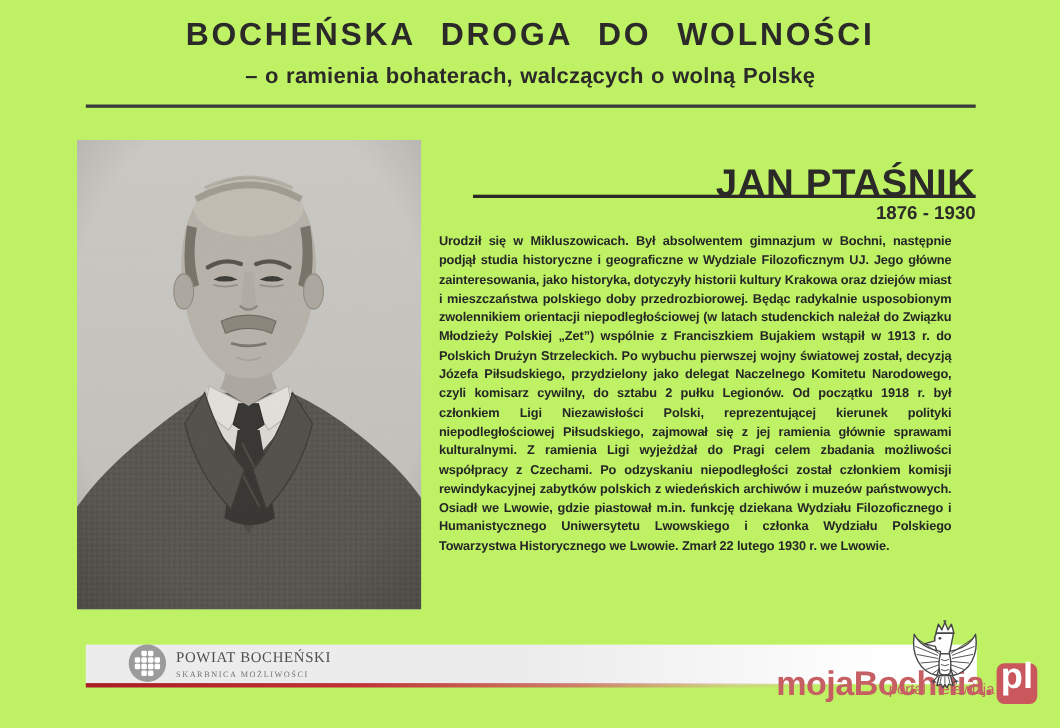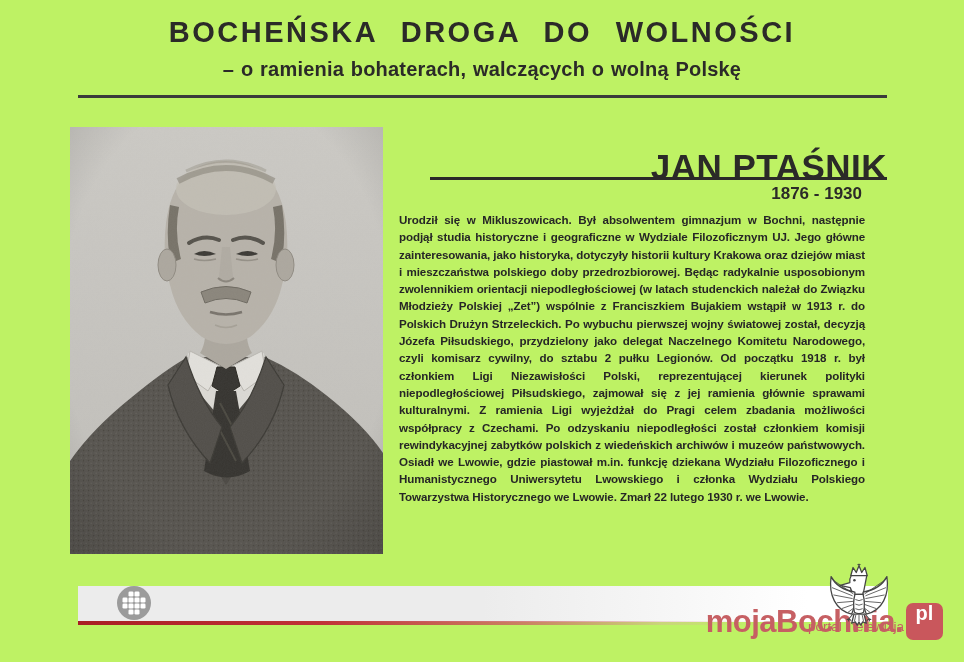--- a/index.html
+++ b/index.html
@@ -14,41 +14,41 @@
   .hdr-rule{position:absolute;top:95px;left:78px;width:809px;height:3px;background:#3b3b3b;}
 
   
   .photo{position:absolute;top:127px;left:70px;width:313px;height:427px;}
   .photo svg{display:block;width:100%;height:100%;}
 
   
   .person-name{position:absolute;top:132px;left:421px;width:466px;text-align:right;
                font-size:35px;font-weight:bold;letter-spacing:.5px;color:#2b2a28;margin-top:15px;}
   .name-rule{position:absolute;top:177px;left:430px;width:457px;height:3px;background:#2b2a28;}
-  .person-years{position:absolute;top:184px;left:396px;width:466px;text-align:right;
+  .person-years{position:absolute;top:184px;left:421px;width:466px;text-align:right;
                 font-size:17px;font-weight:bold;color:#2b2a28;}
   .bio{position:absolute;top:211px;left:399px;width:466px;
        font-size:11.6px;line-height:17.3px;font-weight:bold;text-align:justify;
        letter-spacing:-.1px;color:#262626;}
 
   
   .f-strip{position:absolute;top:586px;left:78px;width:810px;height:36px;
            background:linear-gradient(to right,#ececec 0%,#ececec 50%,#f6f6f6 72%,#ffffff 90%);}
   .f-red{position:absolute;top:621px;left:78px;width:810px;height:4px;
          background:linear-gradient(to right,#a81e24 0%,#c03238 30%,rgba(206,92,97,.75) 55%,
                      rgba(224,160,163,.35) 72%,rgba(235,200,202,0) 85%);}
   .powiat{position:absolute;top:585px;left:116px;display:flex;align-items:center;gap:8px;}
   .powiat svg{display:block;}
   .powiat-name{font-family:"Liberation Serif",serif;font-size:13.5px;letter-spacing:.6px;color:#4e4e4e;}
   .powiat-tag{font-family:"Liberation Serif",serif;font-size:7.5px;letter-spacing:1.4px;color:#757575;margin-top:2px;}
 
   .wm-row{position:absolute;top:603px;right:21px;display:flex;align-items:center;gap:3px;z-index:2;}
   .wm-name{font-size:31px;font-weight:bold;letter-spacing:-.5px;color:#c65f63;}
   .wm-plbox{width:37px;height:37px;background:#c9575c;border-radius:7px;color:#fff;
-            font-size:20px;font-weight:bold;display:flex;align-items:center;justify-content:center;
+            font-size:33px;font-weight:bold;display:flex;align-items:center;justify-content:center;
             padding-bottom:16px;box-sizing:border-box;}
   .wm-tagline{position:absolute;top:619px;right:60px;font-size:13.5px;color:#c65f63;z-index:2;}
   .eagle{position:absolute;top:561px;left:827px;width:64px;height:77px;z-index:3;}
   .eagle svg{display:block;width:100%;height:100%;}
 </style>
 </head>
 <body>
 
 <div class="page">
 
@@ -144,20 +144,24 @@
         <rect x="18.5" y="12.5" width="5" height="5" rx="1.3"></rect>
           <rect x="24.5" y="12.5" width="5" height="5" rx="1.3"></rect>
         <rect x="6.5" y="18.5" width="5" height="5" rx="1.3"></rect>
           <rect x="12.5" y="18.5" width="5" height="5" rx="1.3"></rect>
         <rect x="18.5" y="18.5" width="5" height="5" rx="1.3"></rect>
           <rect x="24.5" y="18.5" width="5" height="5" rx="1.3"></rect>
         <rect x="12.5" y="24.5" width="5" height="5" rx="1.3"></rect>
           <rect x="18.5" y="24.5" width="5" height="5" rx="1.3"></rect>
       </g>
     </svg>
+    <div>
+      <div class="powiat-name">POWIAT BOCHEŃSKI</div>
+      <div class="powiat-tag">SKARBNICA MOŻLIWOŚCI</div>
+    </div>
   </div>
 
   <div class="wm-row">
     <span class="wm-name">mojaBochnia.</span>
     <span class="wm-plbox">pl</span>
   </div>
   <div class="wm-tagline">portal i telewizja</div>
 
   <div class="eagle">
     <svg viewBox="0 0 70 80" xmlns="http://www.w3.org/2000/svg">

